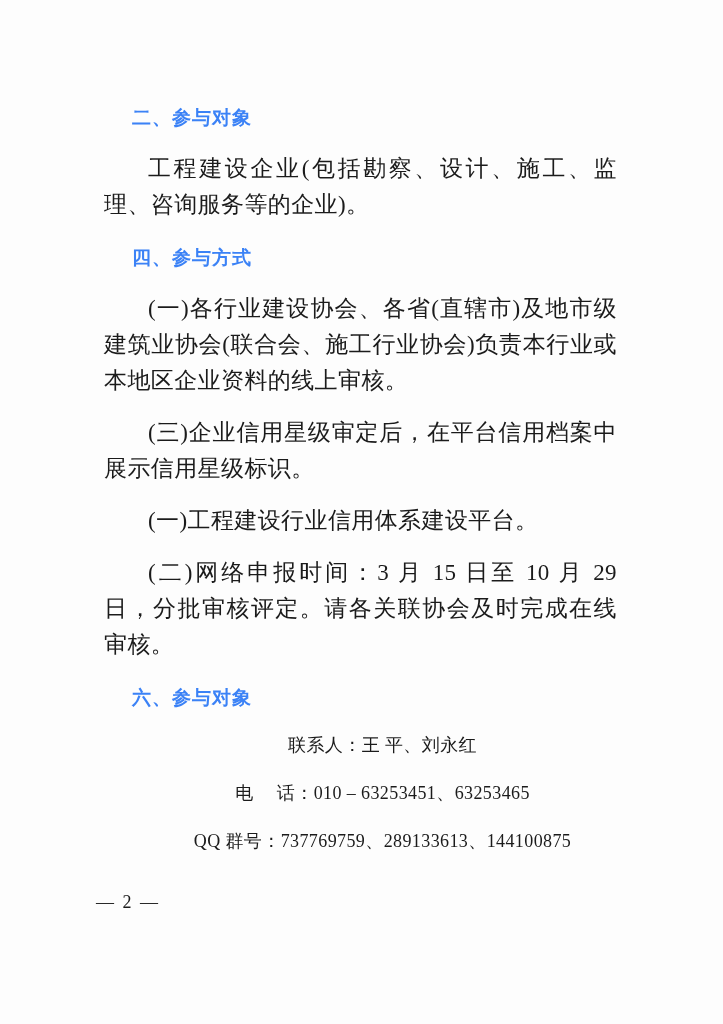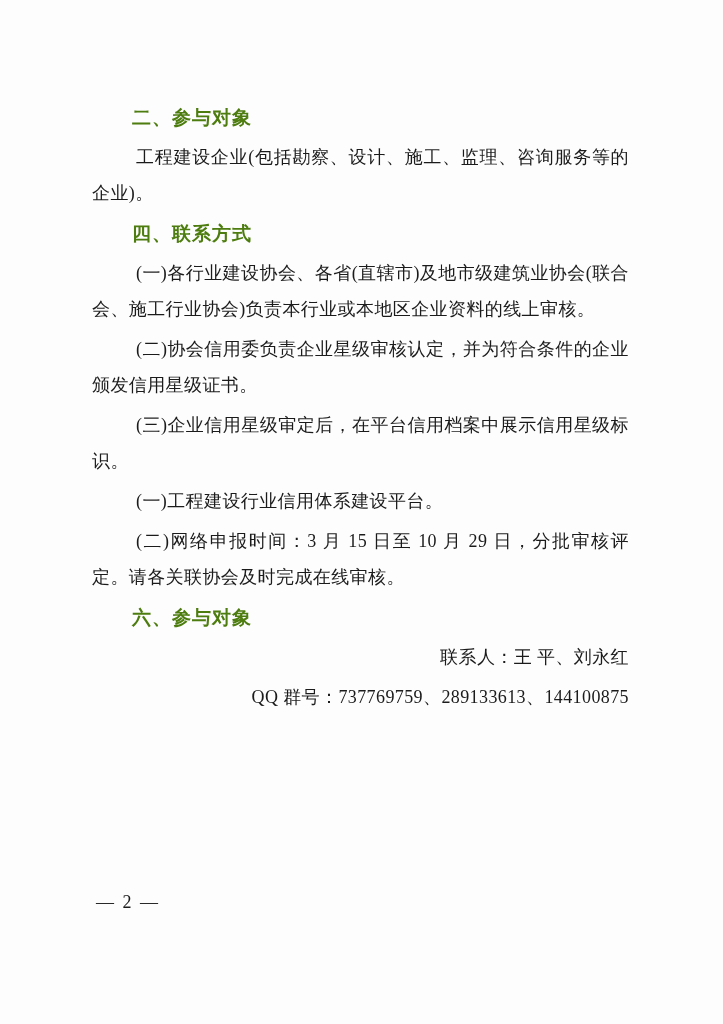--- a/index.html
+++ b/index.html
@@ -29,39 +29,39 @@
   }
   h2.sec-heading {
     margin: 0;
     padding: 0;
     font-family: "DejaVu Sans", "Liberation Sans", sans-serif;
     font-weight: 700;
     font-size: 19px;
     line-height: 36px;
     text-indent: 44px;
     letter-spacing: 1px;
-    color: #4d7c0f;
+    color: #3b82f6;
   }
   p.body-par {
-    margin: 4px;
+    margin: 16px;
     padding: 0;
-    font-size: 18px;
+    font-size: 23px;
     line-height: 36px;
     text-indent: 44px;
     text-align: justify;
     letter-spacing: 0.4px;
     color: #1b1b1b;
   }
   p.contact-par {
-    margin: 4px;
+    margin: 12px;
     padding: 0;
     font-size: 18px;
     line-height: 36px;
     text-indent: 44px;
-    text-align: right;
+    text-align: center;
     letter-spacing: 0.4px;
     color: #1b1b1b;
   }
   .page-number {
     position: absolute;
     left: 96px;
     top: 888px;
     font-size: 18px;
     line-height: 28px;
     letter-spacing: 2px;
@@ -76,33 +76,33 @@
 
     <section>
       <h2 class="sec-heading">二、参与对象</h2>
       <p class="body-par">工程建设企业(包括勘察、设计、施工、监理、咨询服务等的企业)。</p>
     </section>
 
     <section>
     </section>
 
     <section>
-      <h2 class="sec-heading">四、联系方式</h2>
+      <h2 class="sec-heading">四、参与方式</h2>
       <p class="body-par">(一)各行业建设协会、各省(直辖市)及地市级建筑业协会(联合会、施工行业协会)负责本行业或本地区企业资料的线上审核。</p>
-      <p class="body-par">(二)协会信用委负责企业星级审核认定，并为符合条件的企业颁发信用星级证书。</p>
       <p class="body-par">(三)企业信用星级审定后，在平台信用档案中展示信用星级标识。</p>
     </section>
 
     <section>
       <p class="body-par">(一)工程建设行业信用体系建设平台。</p>
       <p class="body-par">(二)网络申报时间：3 月 15 日至 10 月 29 日，分批审核评定。请各关联协会及时完成在线审核。</p>
     </section>
 
     <section>
       <h2 class="sec-heading">六、参与对象</h2>
       <p class="contact-par">联系人：王 平、刘永红</p>
+      <p class="contact-par">电　 话：010 – 63253451、63253465</p>
       <p class="contact-par">QQ 群号：737769759、289133613、144100875</p>
     </section>
 
   </main>
 
   <div class="page-number">— 2 —</div>
 </div>
 
 </body></html>

